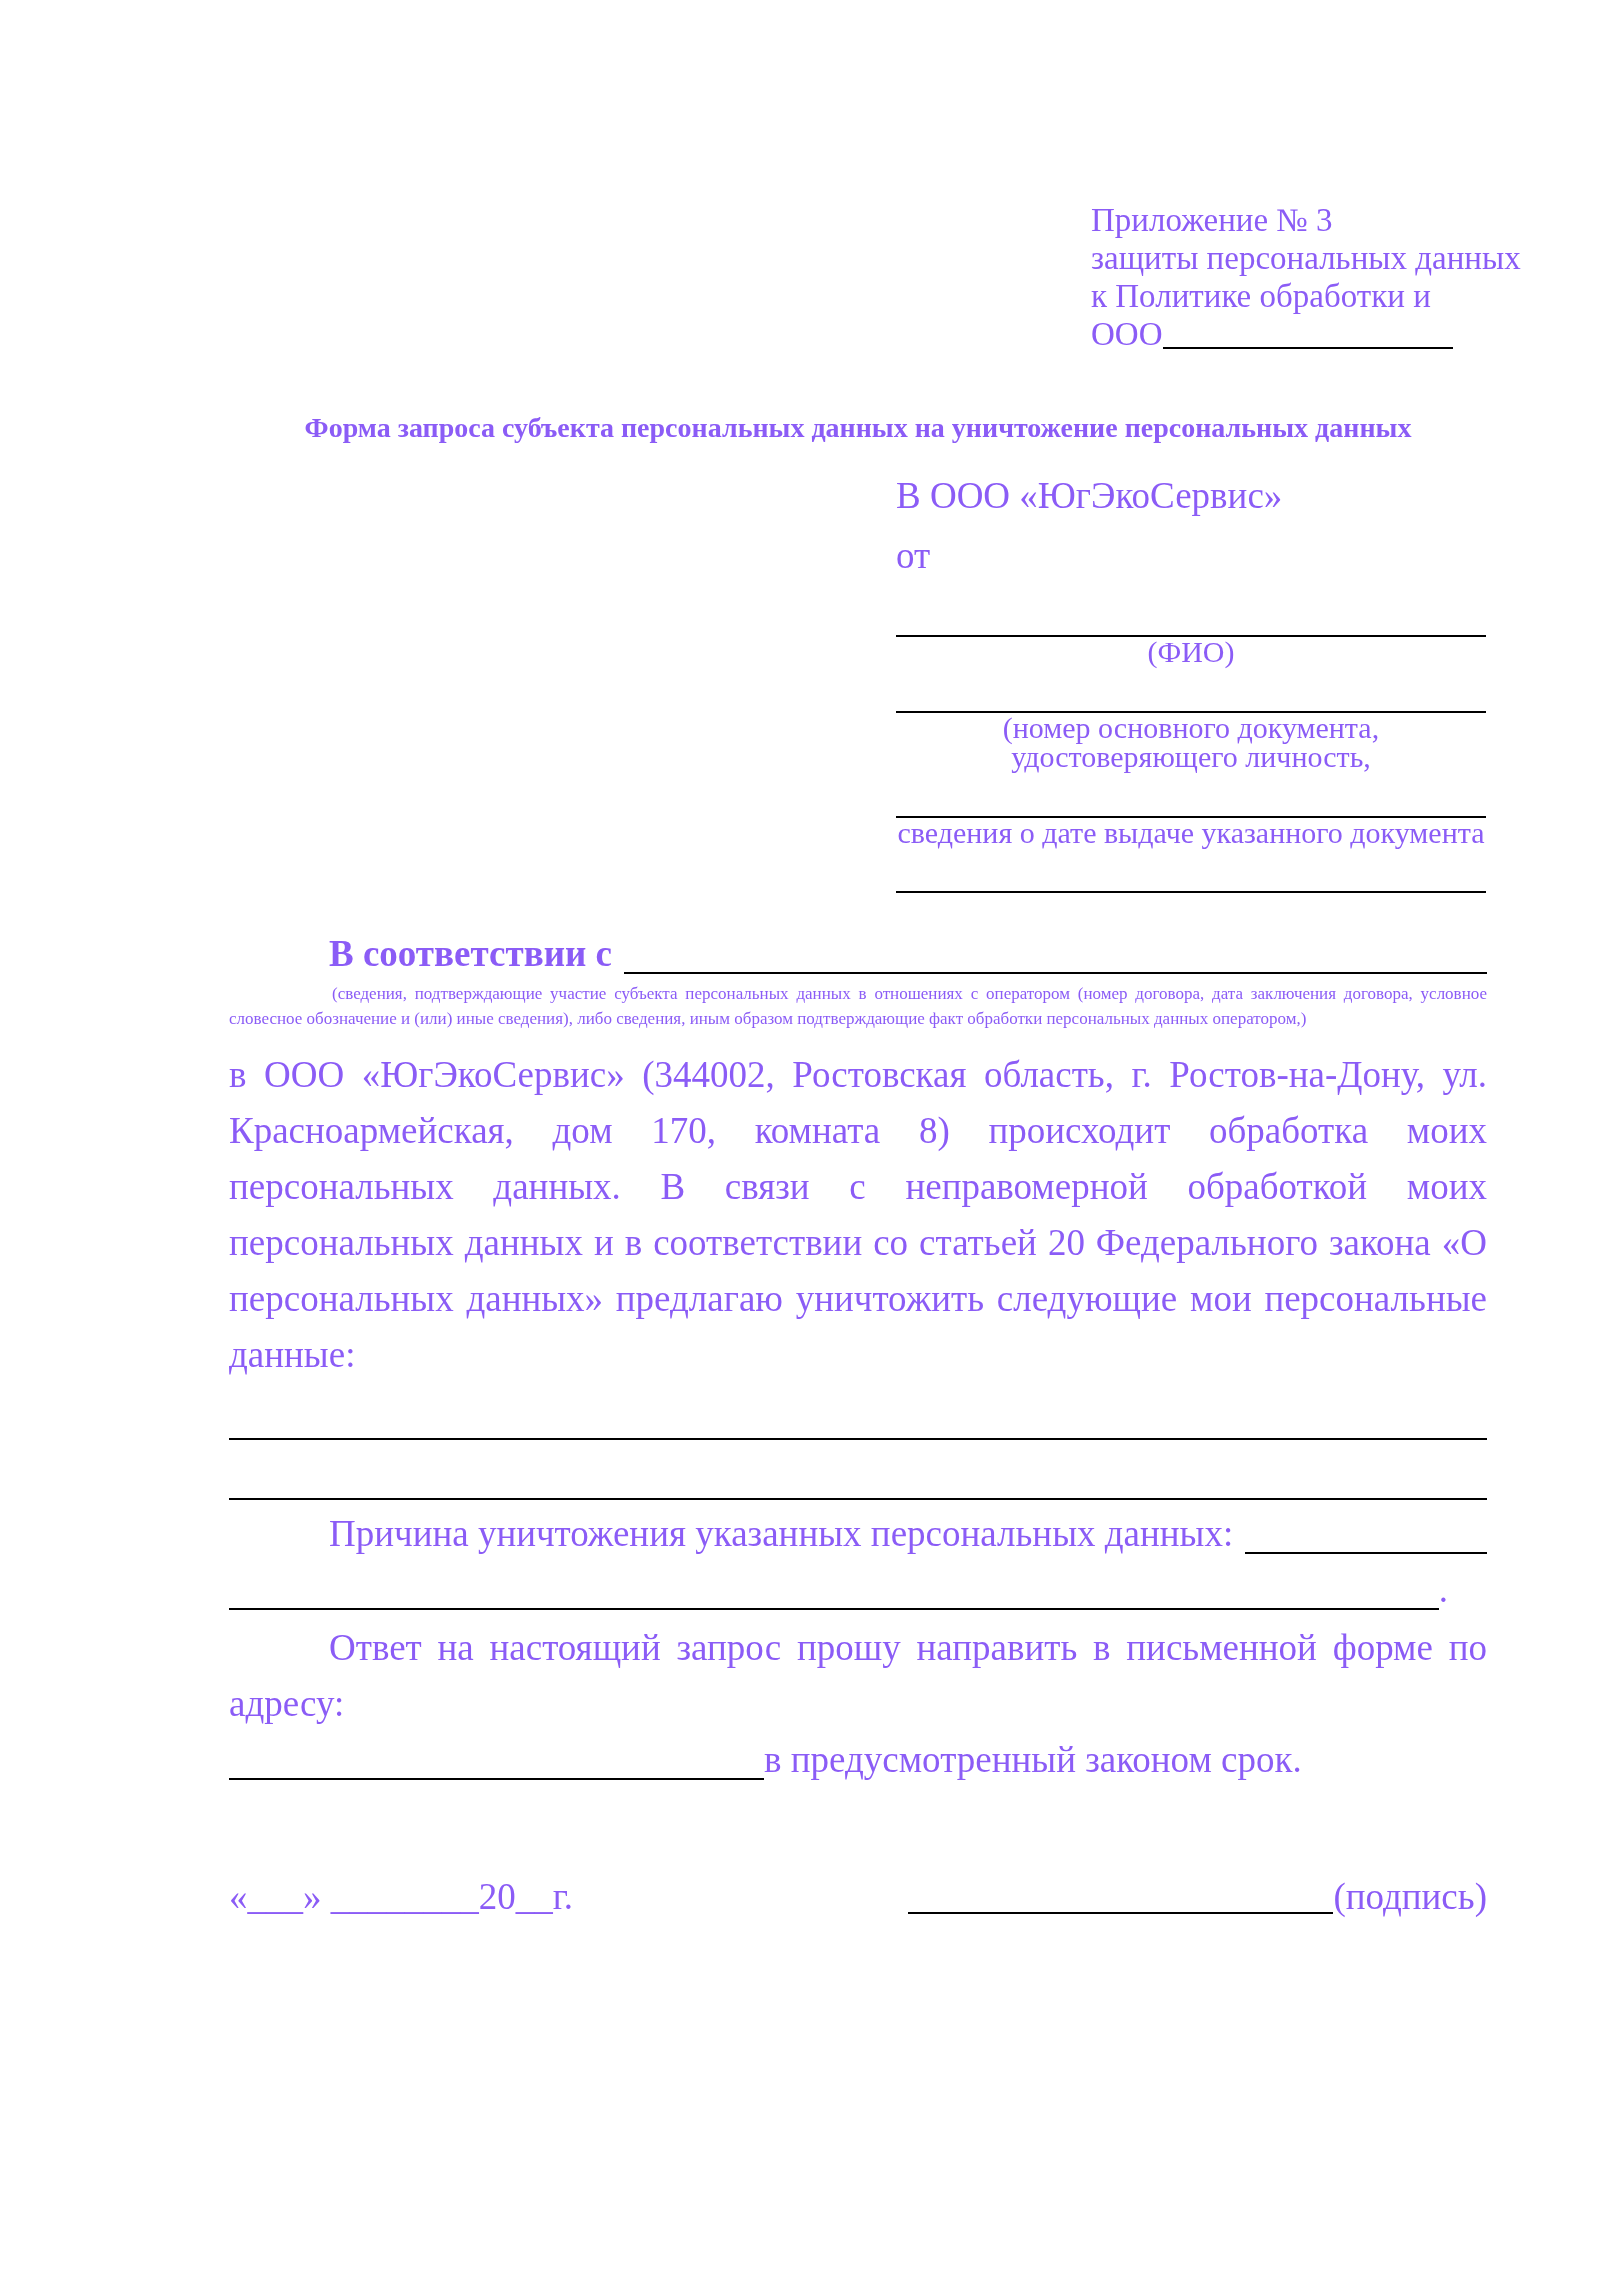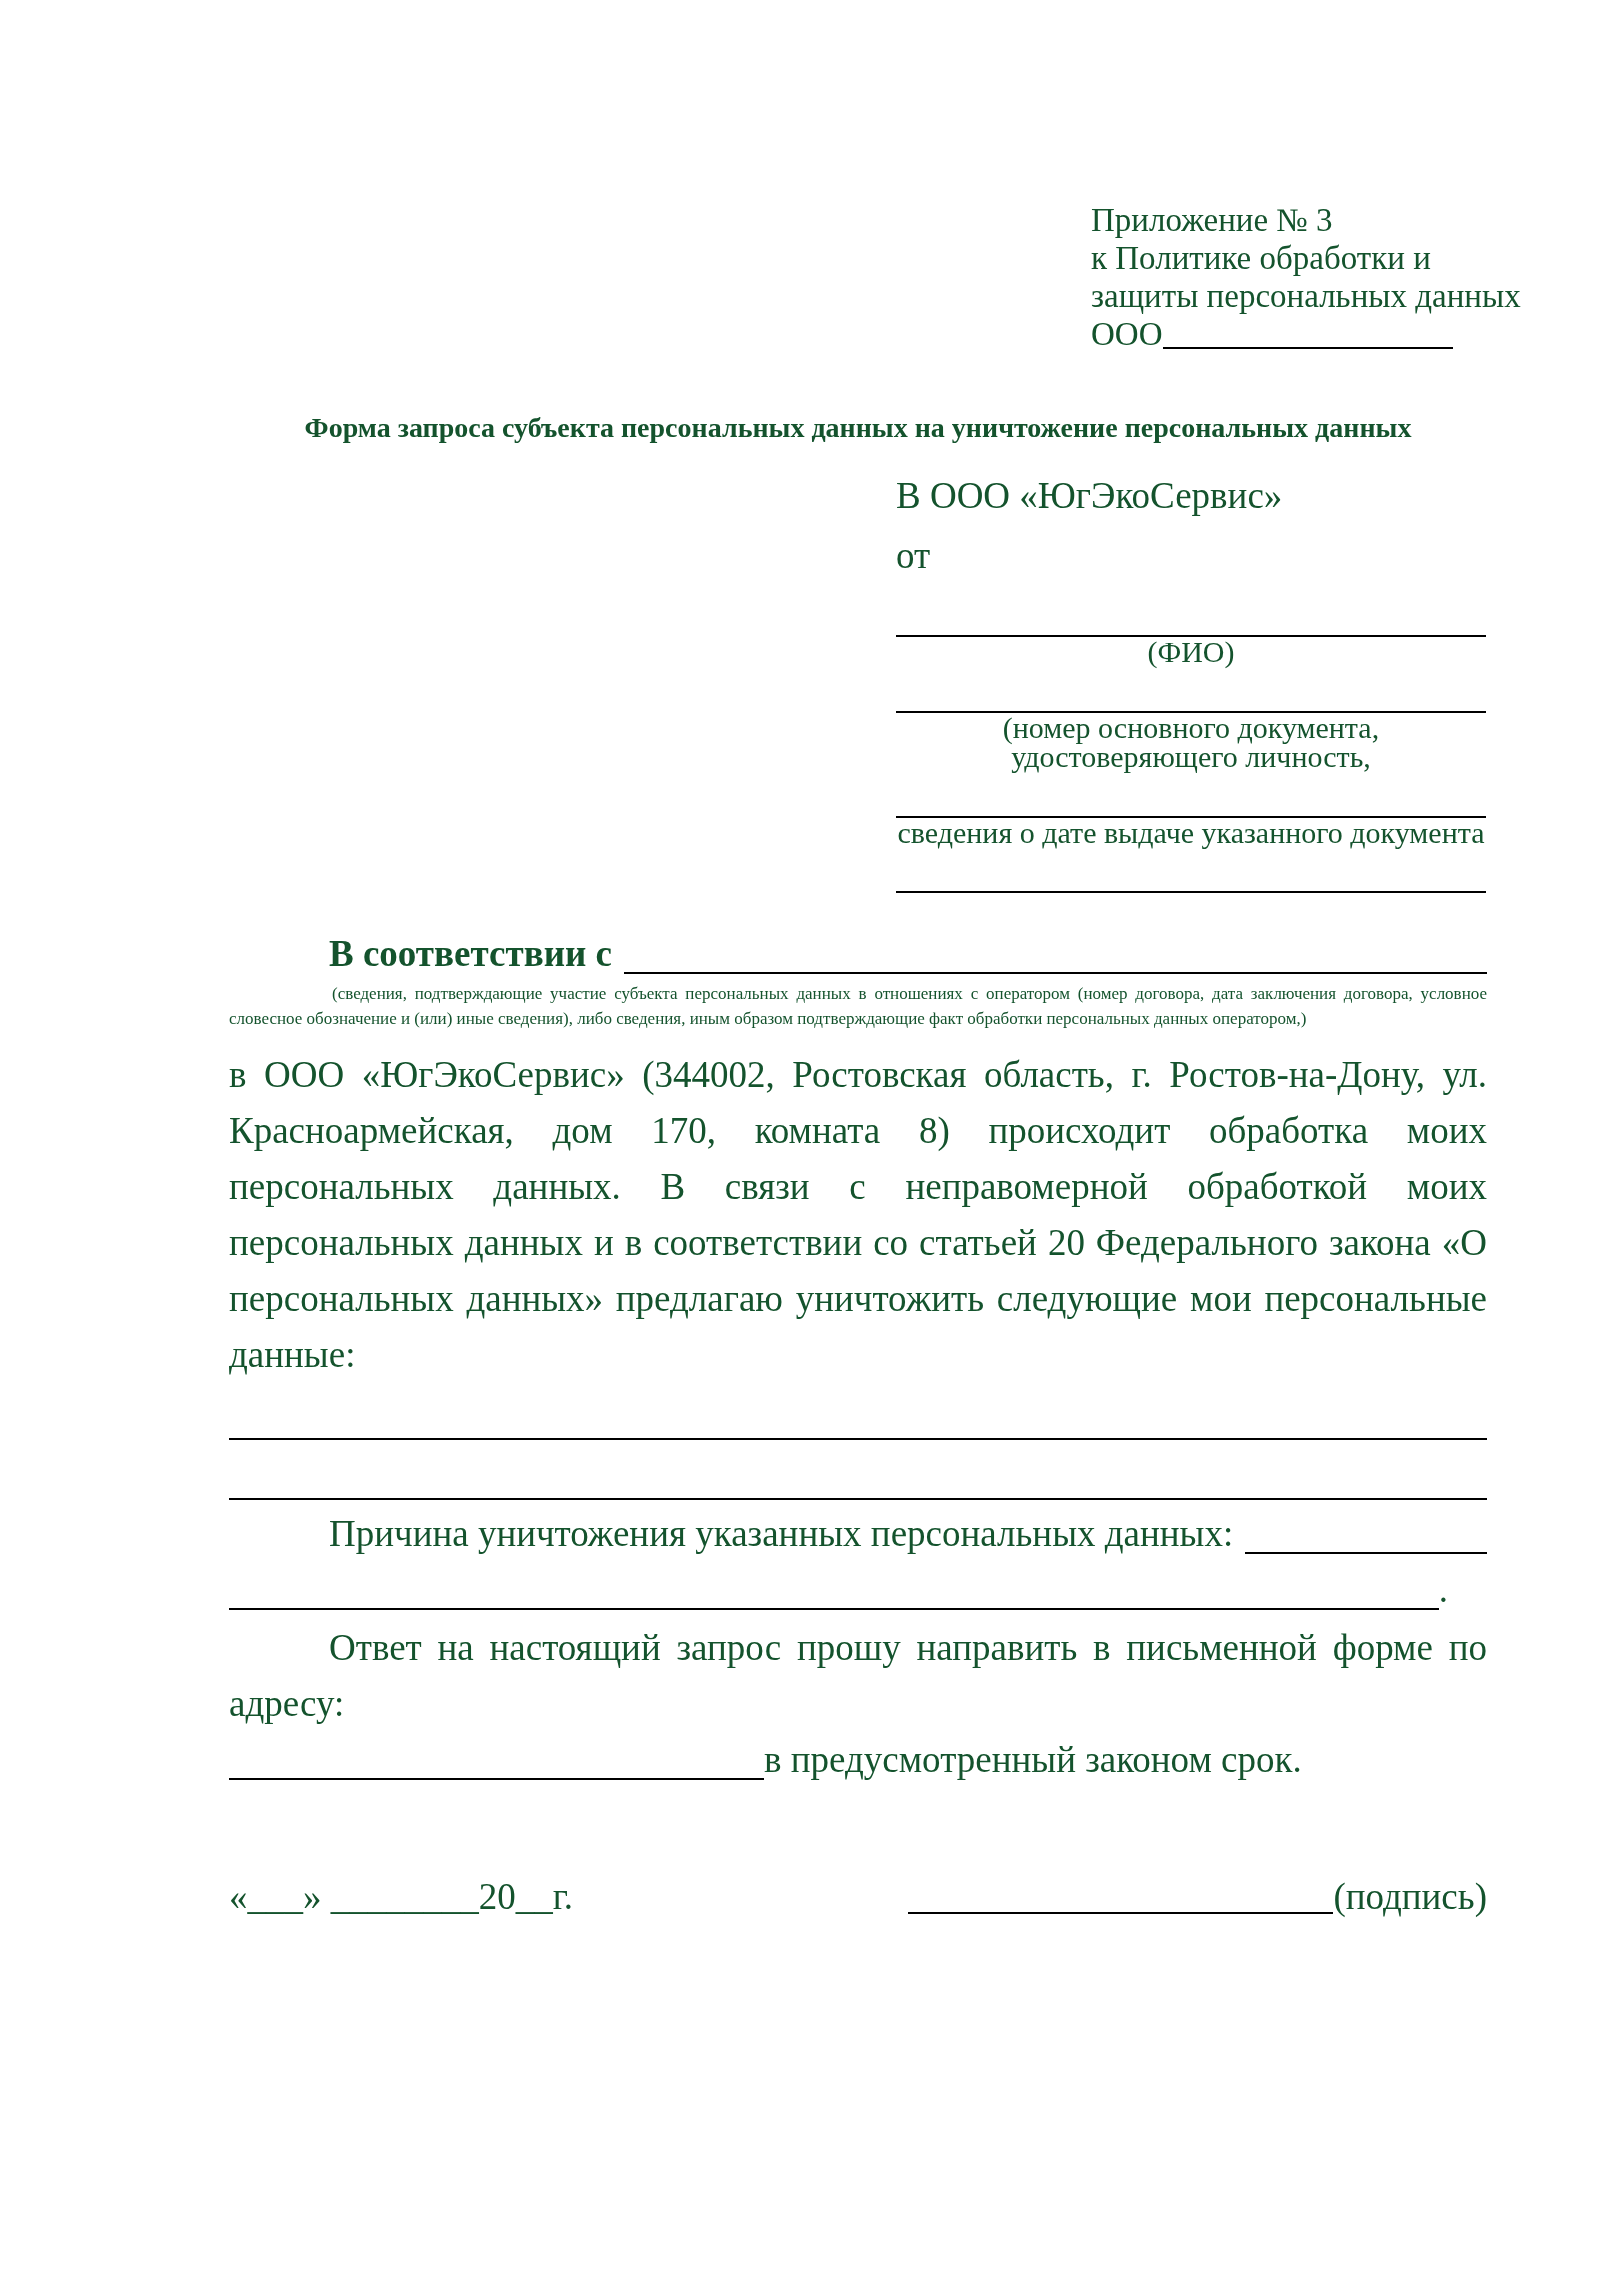--- a/index.html
+++ b/index.html
@@ -1,21 +1,21 @@
 <!DOCTYPE html>
 <html lang="ru"><head>
 <meta charset="utf-8">
 <style>
   html,body{margin:0;padding:0;background:#e8e8e8;}
   .page{
     position:relative;
     width:1621px;height:2293px;
     margin:0 auto;
     background:#ffffff;
-    color:#14532d;
+    color:#8b5cf6;
     font-family:"Liberation Serif","DejaVu Serif",serif;
     box-sizing:border-box;
     padding:201px 134px 0 229px;
     overflow:hidden;
   }
   
   .appendix{margin-left:862px;font-size:33px;line-height:38px;}
   .appendix .row{white-space:nowrap;}
   .company-row{display:flex;align-items:flex-end;}
   .company-line{width:290px;border-bottom:2.9px solid #000;height:29px;margin-bottom:3.9px;}
@@ -60,22 +60,22 @@
   .sig-line{width:425px;border-bottom:2.9px solid #000;height:29px;margin-bottom:5.9px;}
   .sig-caption{white-space:nowrap;}
 </style>
 </head>
 <body>
 
 <div class="page">
 
   <div class="appendix">
     <div class="row">Приложение № 3</div>
+    <div class="row">защиты персональных данных</div>
     <div class="row">к Политике обработки и</div>
-    <div class="row">защиты персональных данных</div>
     <div class="row company-row">
       <span>ООО</span>
         <span class="company-line"></span>
     </div>
   </div>
 
   <div class="doc-title">Форма запроса субъекта персональных данных на уничтожение персональных данных</div>
 
   <div class="addressee">
     <div class="addr-to">В ООО «ЮгЭкоСервис»</div>

